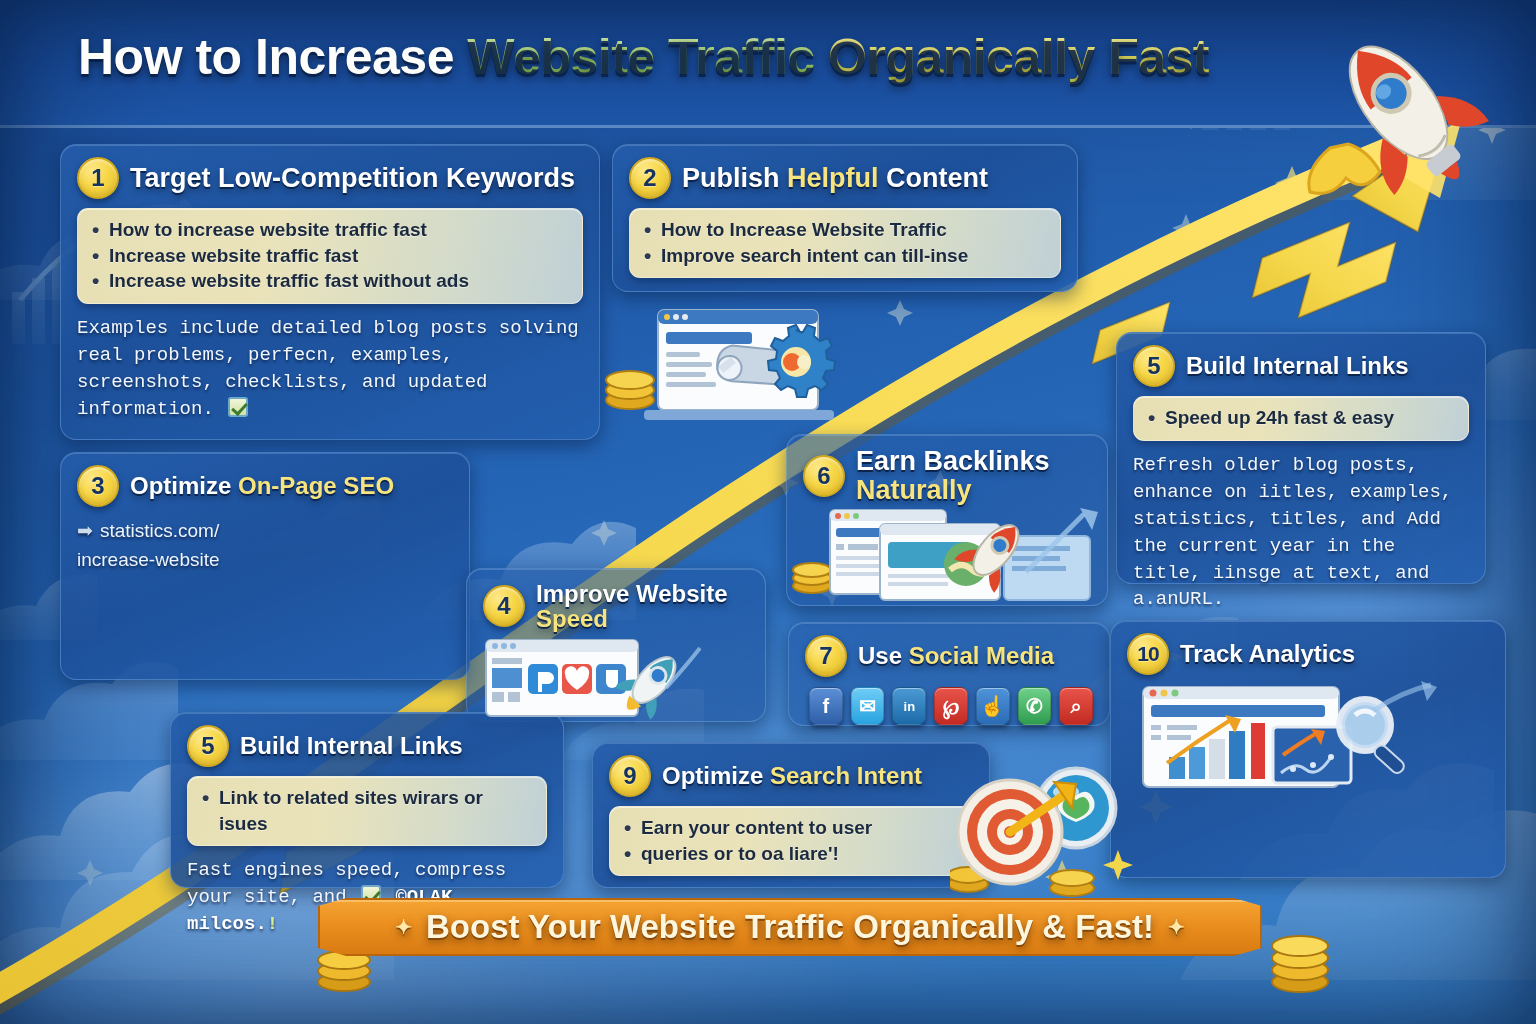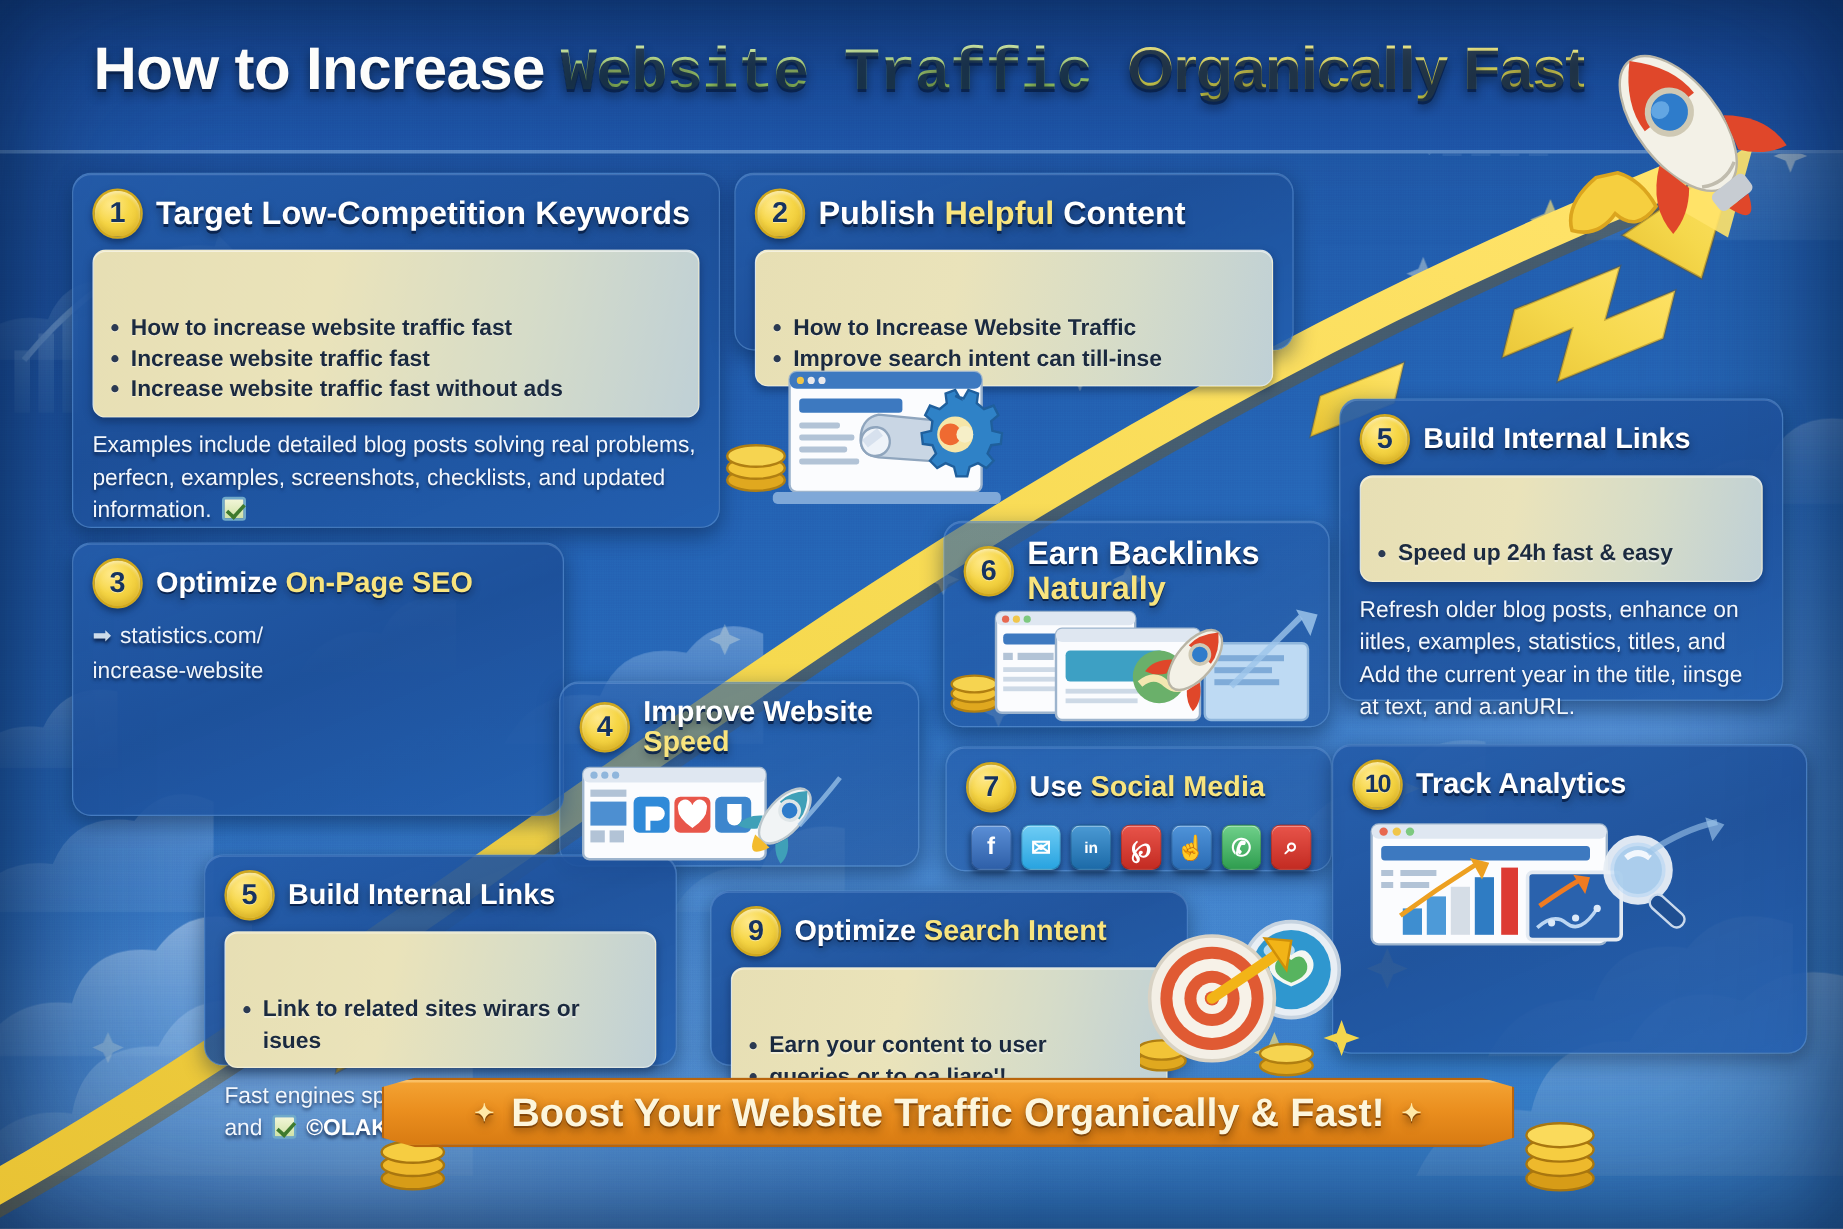--- a/index.html
+++ b/index.html
@@ -42,21 +42,21 @@
   }
   #title {
     position: absolute; left: 78px; top: 28px;
     font-size: 50px; font-weight: 800; letter-spacing: -.5px;
     white-space: nowrap; z-index: 6;
     text-shadow: 0 3px 0 rgba(8,32,72,.85), 0 5px 9px rgba(0,0,0,.45);
   }
   #title .w { color: #fdfdfb; }
   #title .g {
     background: linear-gradient(180deg,#d8eeb3 0%,#9ccb6a 55%,#7fb84f 100%);
-    -webkit-background-clip: text; background-clip: text; color: transparent; font-family: Liberation Mono, monospace;
+    -webkit-background-clip: text; background-clip: text; color: transparent;
   }
   #title .y {
     background: linear-gradient(180deg,#f6f2a4 0%,#ddd857 55%,#c9cb45 100%);
     -webkit-background-clip: text; background-clip: text; color: transparent;
   }
 
   
   .card {
     position: absolute; z-index: 4;
     border-radius: 16px;
@@ -88,37 +88,38 @@
 
   
   .panel {
     margin-top: 9px;
     border-radius: 11px;
     padding: 8px 14px 9px 14px;
     background: linear-gradient(102deg, #e7dfb4 0%, #eae3ba 38%, #d6dcc8 70%, #bfd0d6 100%);
     border: 1px solid rgba(255,255,255,.40);
     box-shadow: 0 3px 7px rgba(5,22,55,.38), inset 0 1px 0 rgba(255,255,255,.55);
   }
-  .panel ul { list-style: none; margin-top: 44px; }
+  .panel ul { list-style: none; }
   .panel li {
     color: #1b2a3f; font-size: 19px; font-weight: 700;
     line-height: 1.35; padding-left: 17px; position: relative;
     text-shadow: 0 1px 0 rgba(255,255,255,.45);
   }
   .panel li::before {
     content: "•"; position: absolute; left: 0; top: -1px;
     color: #2b3a52; font-size: 21px;
   }
   .panel li.thin { font-weight: 600; }
   .panel li.b1 { font-weight: 800; }
 
   .body {
     margin-top: 11px;
     color: #f2f7fd; font-size: 19px; line-height: 1.42; font-weight: 500;
     text-shadow: 0 2px 3px rgba(5,22,55,.75);
+    font-family: Liberation Mono, monospace;
   }
   .body b { font-weight: 800; color: #fff; }
   .body .lime { color: #d8ea8c; font-weight: 800; }
 
   .urlline {
     margin-top: 10px; color: #eef4fb; font-size: 19px; line-height: 1.5;
     text-shadow: 0 2px 3px rgba(5,22,55,.75);
   }
   .urlline .ptr { display: inline-block; margin-right: 7px; color: #cddcea; }
 
@@ -545,21 +546,21 @@
   <div class="card" style="left:592px; top:742px; width:398px; height:146px;">
     <div class="head" style="min-height:38px;">
       <div class="badge">9</div>
       <div class="htext sm">
         <span>Optimize </span><span class="hl">Search Intent</span>
       </div>
     </div>
     <div class="panel">
       <ul>
         <li class="b1">Earn your content to user</li>
-        <li class="b1" style="padding-left:17px;text-decoration:underline;">queries or to oa liare'!</li>
+        <li class="b1" style="padding-left:17px;">queries or to oa liare'!</li>
       </ul>
     </div>
   </div>
 
   <svg class="illus" style="left:950px; top:760px; width:210px; height:150px; z-index:8;" viewBox="0 0 210 150">
     <g>
       <ellipse cx="18" cy="124" rx="20" ry="8" fill="#e0a81f" stroke="#b07f12" stroke-width="2"></ellipse>
       <ellipse cx="18" cy="115" rx="20" ry="8" fill="#f2c437" stroke="#b07f12" stroke-width="2"></ellipse>
       <ellipse cx="122" cy="128" rx="22" ry="8" fill="#e0a81f" stroke="#b07f12" stroke-width="2"></ellipse>
       <ellipse cx="122" cy="118" rx="22" ry="8" fill="#f6d450" stroke="#b07f12" stroke-width="2"></ellipse>

